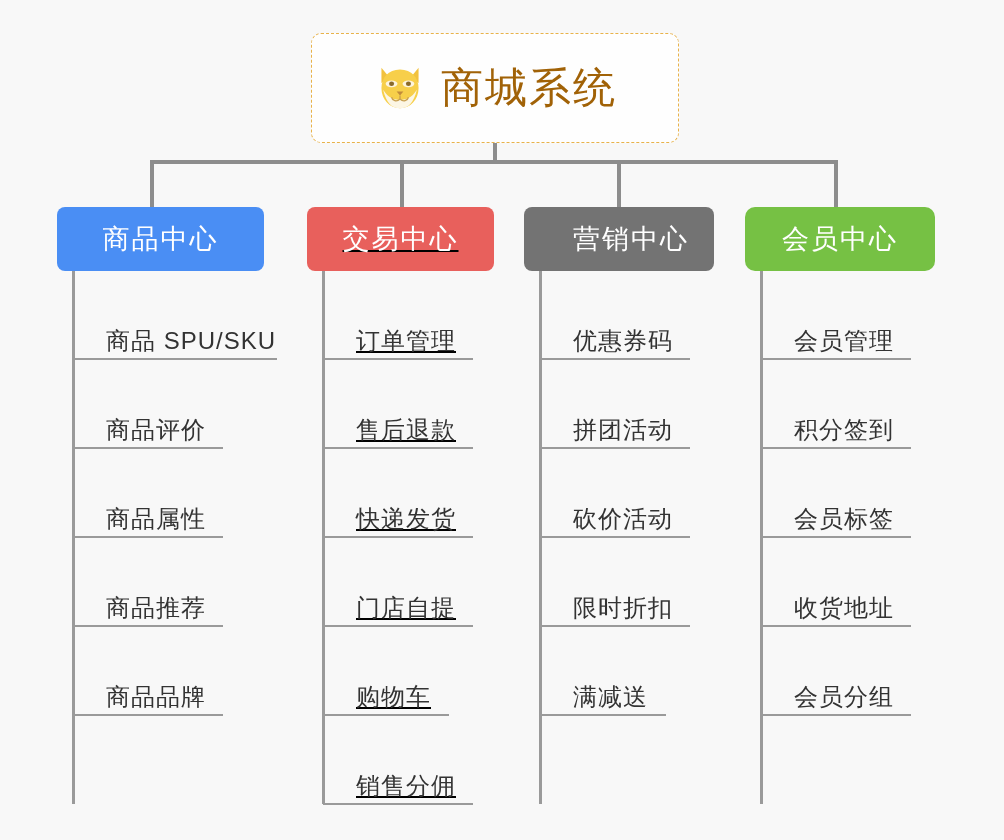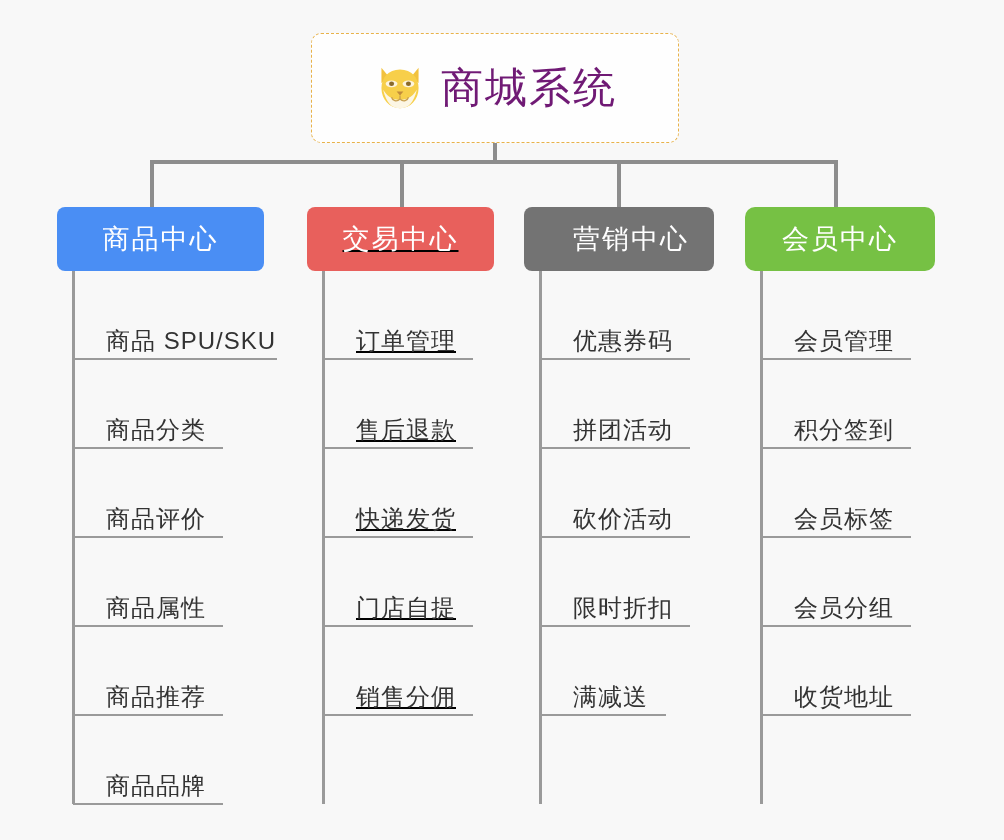--- a/index.html
+++ b/index.html
@@ -159,45 +159,41 @@
       <path d="M12 34 C16 50 22 56 32 56 C42 56 48 50 52 34 C46 44 38 46 32 46 C26 46 18 44 12 34 Z" fill="#fcf6e4"></path>
       <ellipse cx="22" cy="27" rx="7" ry="4" fill="#fdf4dd"></ellipse>
       <ellipse cx="42" cy="27" rx="7" ry="4" fill="#fdf4dd"></ellipse>
       <ellipse cx="22" cy="27" rx="3" ry="2.6" fill="#8a6a2a"></ellipse>
       <ellipse cx="42" cy="27" rx="3" ry="2.6" fill="#8a6a2a"></ellipse>
       <path d="M28 36 L36 36 L32 41 Z" fill="#c08a3a"></path>
       <path d="M32 41 L32 45" stroke="#c8a050" stroke-width="1.6" fill="none"></path>
       <path d="M32 45 C28 49 23 47 22 43" stroke="#c8a050" stroke-width="1.6" fill="none"></path>
       <path d="M32 45 C36 49 41 47 42 43" stroke="#c8a050" stroke-width="1.6" fill="none"></path>
     </svg>
-    <span class="root-title" style="color: #701a75;">商城系统</span>
+    <span class="root-title" style="color: #a16207;">商城系统</span>
   </div>
 
   <div class="conn-stem" style="background: rgb(141, 141, 141);"></div>
   <div class="conn-bar" style="background: rgb(141, 141, 141);"></div>
   <div class="conn-drop c0" style="background: rgb(141, 141, 141);"></div>
   <div class="conn-drop c1" style="background: rgb(141, 141, 141);"></div>
   <div class="conn-drop c2" style="background: rgb(141, 141, 141);"></div>
   <div class="conn-drop c3" style="background: rgb(141, 141, 141);"></div>
 
   <div class="column col0">
     <div class="cat-header" style="background-color: rgb(74, 142, 244);">
       <span>商品中心</span>
     </div>
     <div class="leaf-list">
       <div class="leaf-trunk"></div>
       <div class="leaf-item">
         <span class="leaf-label">商品 SPU/SKU</span>
         <span class="leaf-underline" style="width: 204px;"></span>
       </div>
       <div class="leaf-item">
-        <span class="leaf-label">商品分类</span>
-        <span class="leaf-underline" style="width: 150px;"></span>
-      </div>
-      <div class="leaf-item">
         <span class="leaf-label">商品评价</span>
         <span class="leaf-underline" style="width: 150px;"></span>
       </div>
       <div class="leaf-item">
         <span class="leaf-label">商品属性</span>
         <span class="leaf-underline" style="width: 150px;"></span>
       </div>
       <div class="leaf-item">
         <span class="leaf-label">商品推荐</span>
         <span class="leaf-underline" style="width: 150px;"></span>
@@ -225,20 +221,24 @@
       </div>
       <div class="leaf-item">
         <span class="leaf-label">快递发货</span>
         <span class="leaf-underline" style="width: 150px;"></span>
       </div>
       <div class="leaf-item">
         <span class="leaf-label">门店自提</span>
         <span class="leaf-underline" style="width: 150px;"></span>
       </div>
       <div class="leaf-item">
+        <span class="leaf-label">购物车</span>
+        <span class="leaf-underline" style="width: 126px;"></span>
+      </div>
+      <div class="leaf-item">
         <span class="leaf-label">销售分佣</span>
         <span class="leaf-underline" style="width: 150px;"></span>
       </div>
     </div>
   </div>
 
   <div class="column col2">
     <div class="cat-header" style="background-color: #737373; padding-left: 24px;">
       <span>营销中心</span>
     </div>
@@ -279,23 +279,23 @@
       </div>
       <div class="leaf-item">
         <span class="leaf-label">积分签到</span>
         <span class="leaf-underline" style="width: 150px;"></span>
       </div>
       <div class="leaf-item">
         <span class="leaf-label">会员标签</span>
         <span class="leaf-underline" style="width: 150px;"></span>
       </div>
       <div class="leaf-item">
+        <span class="leaf-label">收货地址</span>
+        <span class="leaf-underline" style="width: 150px;"></span>
+      </div>
+      <div class="leaf-item">
         <span class="leaf-label">会员分组</span>
         <span class="leaf-underline" style="width: 150px;"></span>
       </div>
-      <div class="leaf-item">
-        <span class="leaf-label">收货地址</span>
-        <span class="leaf-underline" style="width: 150px;"></span>
-      </div>
     </div>
   </div>
 
 </div>
 
 </body></html>

